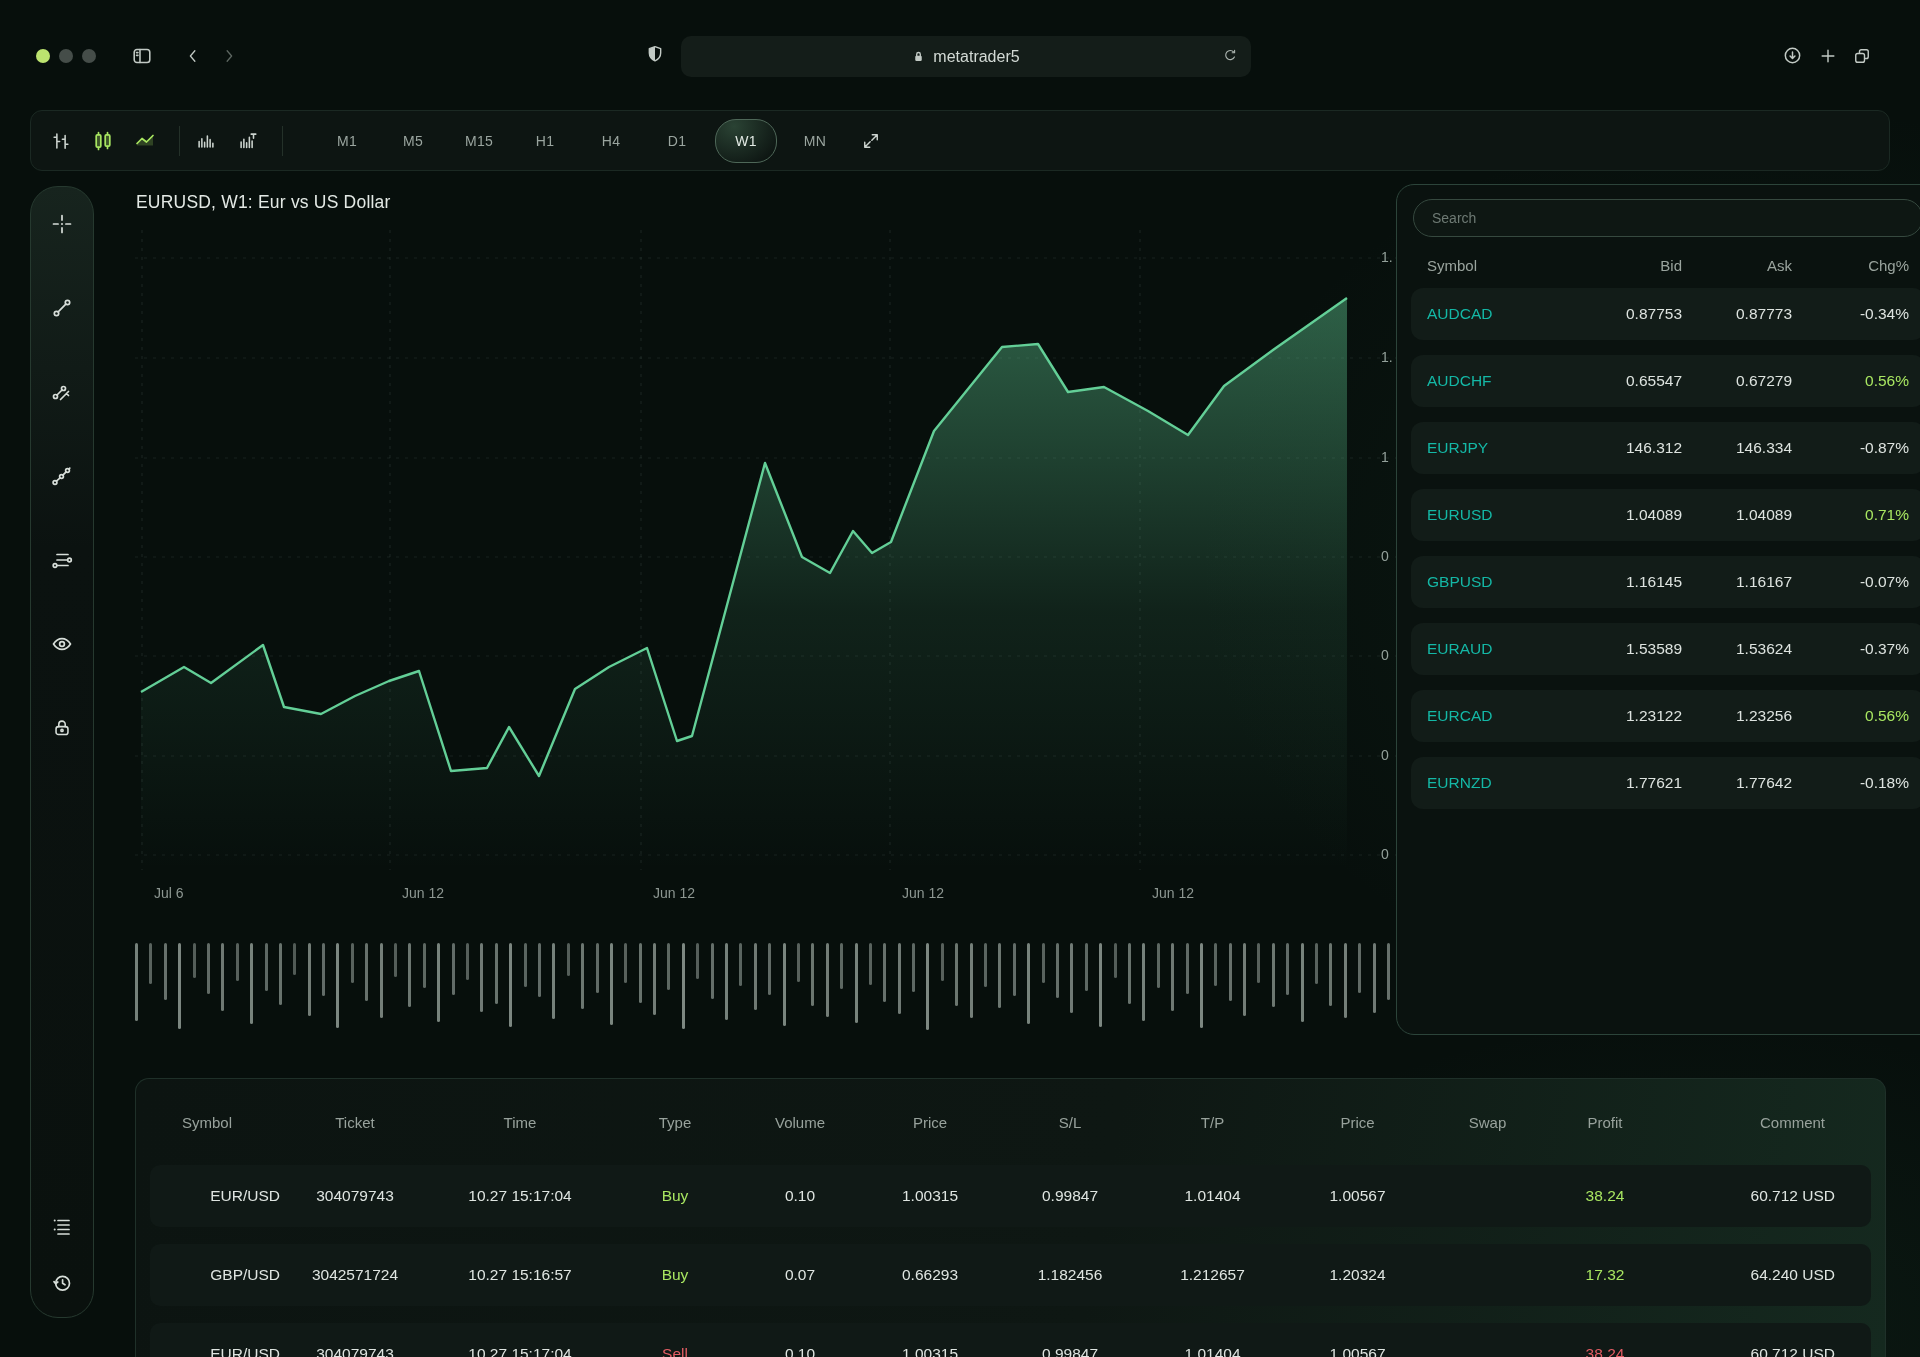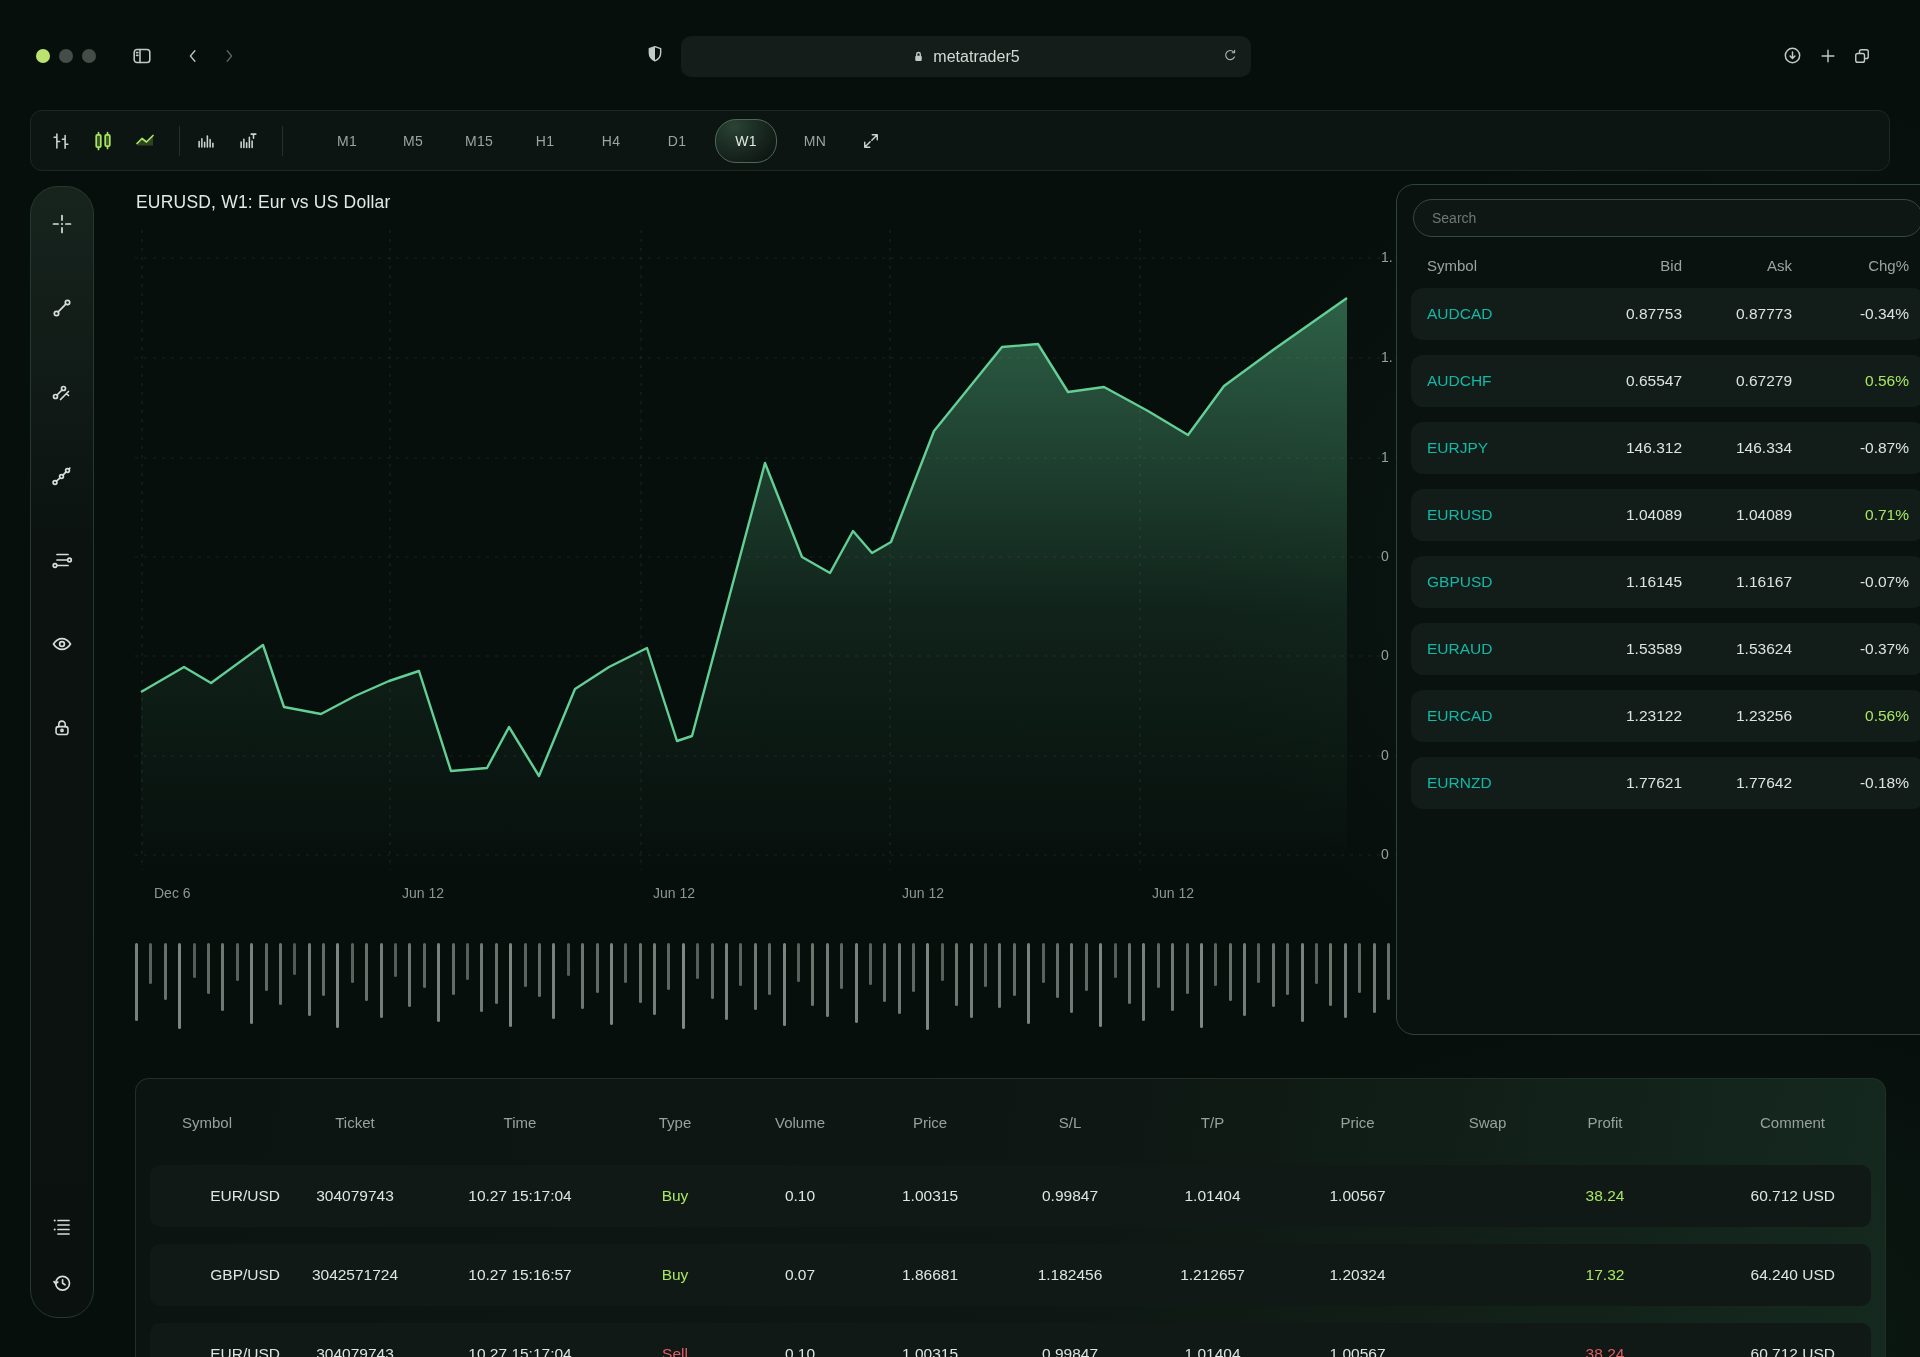--- a/index.html
+++ b/index.html
@@ -307,21 +307,21 @@
     <line x1="0" x2="1261" y1="128" y2="128" stroke="rgba(130,160,146,0.14)" stroke-dasharray="3 6"></line>
     <line x1="0" x2="1261" y1="228" y2="228" stroke="rgba(130,160,146,0.14)" stroke-dasharray="3 6"></line>
     <line x1="0" x2="1261" y1="327" y2="327" stroke="rgba(130,160,146,0.14)" stroke-dasharray="3 6"></line>
     <line x1="0" x2="1261" y1="426" y2="426" stroke="rgba(130,160,146,0.14)" stroke-dasharray="3 6"></line>
     <line x1="0" x2="1261" y1="526" y2="526" stroke="rgba(130,160,146,0.14)" stroke-dasharray="3 6"></line>
     <line x1="0" x2="1261" y1="625" y2="625" stroke="rgba(130,160,146,0.14)" stroke-dasharray="3 6"></line>
     <path d="M6 462 L49 437 L76 453 L128 415 L149 477 L186 484 L220 466 L254 451 L284 441 L316 541 L352 538 L374 497 L404 546 L440 459 L474 437 L512 418 L542 511 L557 506 L630 233 L667 327 L695 343 L718 301 L737 323 L756 312 L799 201 L867 117 L903 114 L933 162 L969 157 L1013 181 L1053 205 L1089 156 L1138 120 L1212 68 L1212 640 L6 640 Z" fill="url(#areaGrad)"></path>
     <path d="M6 462 L49 437 L76 453 L128 415 L149 477 L186 484 L220 466 L254 451 L284 441 L316 541 L352 538 L374 497 L404 546 L440 459 L474 437 L512 418 L542 511 L557 506 L630 233 L667 327 L695 343 L718 301 L737 323 L756 312 L799 201 L867 117 L903 114 L933 162 L969 157 L1013 181 L1053 205 L1089 156 L1138 120 L1212 68" fill="none" stroke="#63cf97" stroke-width="2.4" stroke-linejoin="round"></path>
   </svg>
 <div class="x-labels" id="xLabels">
-    <span style="left: 154px;">Dec 6</span>
+    <span style="left: 154px;">Jul 6</span>
     <span style="left: 402px;">Jun 12</span>
     <span style="left: 653px;">Jun 12</span>
     <span style="left: 902px;">Jun 12</span>
     <span style="left: 1152px;">Jun 12</span>
   </div>
 <div class="y-labels" id="yLabels">
     <span style="top: 249px;">1.</span>
     <span style="top: 349px;">1.</span>
     <span style="top: 449px;">1</span>
     <span style="top: 548px;">0</span>
@@ -511,21 +511,21 @@
         <div></div>
         <div class="profit pos">38.24</div>
         <div>60.712 USD</div>
       </div>
       <div class="pos-grid pos-row">
         <div>GBP/USD</div>
         <div>3042571724</div>
         <div>10.27 15:16:57</div>
         <div class="buy">Buy</div>
         <div>0.07</div>
-        <div>1.86681</div>
+        <div>0.66293</div>
         <div>1.182456</div>
         <div>1.212657</div>
         <div>1.20324</div>
         <div></div>
         <div class="profit pos">17.32</div>
         <div>64.240 USD</div>
       </div>
       <div class="pos-grid pos-row">
         <div>EUR/USD</div>
         <div>304079743</div>

